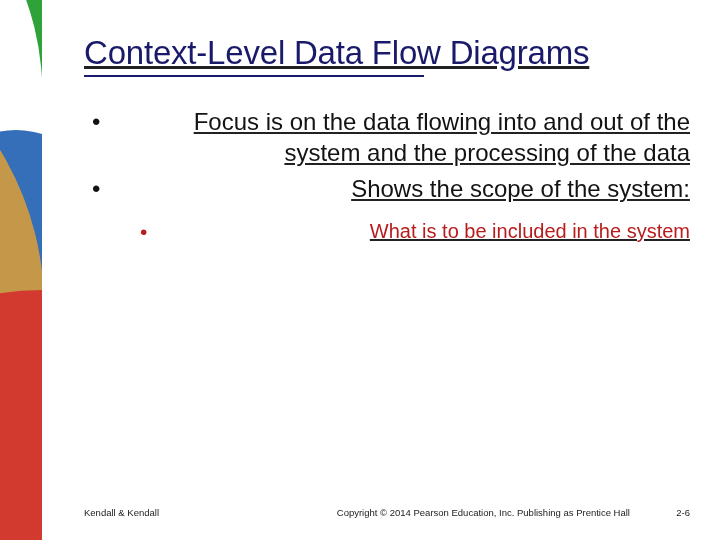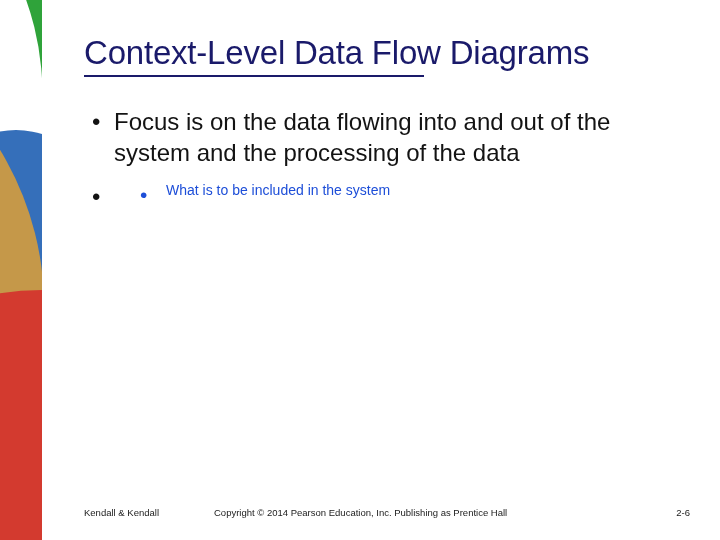--- a/index.html
+++ b/index.html
@@ -20,20 +20,21 @@
   }
   .slide {
     position: absolute;
     left: 0;
     top: 0;
     width: 720px;
     height: 540px;
     padding: 34px 30px 22px 84px;
     display: flex;
     flex-direction: column;
+    text-decoration: underline;
   }
   .title-wrap {
     margin-bottom: 8px;
   }
   .title {
     font-size: 33px;
     line-height: 1.18;
     color: #1a1a6a;
     font-weight: 400;
     letter-spacing: -0.2px;
@@ -49,59 +50,60 @@
     flex: 1;
   }
   ul { list-style: none; }
   .lvl1 > li {
     position: relative;
     padding-left: 30px;
     font-size: 24px;
     line-height: 1.28;
     margin-bottom: 6px;
     color: #131313;
+    text-align: right;
   }
   .lvl1 > li::before {
     content: "•";
     position: absolute;
     left: 8px;
     top: 0;
     font-size: 24px;
   }
   .lvl2 {
     margin-top: 14px;
   }
   .lvl2 > li {
     position: relative;
     padding-left: 28px;
     margin-left: 24px;
-    font-size: 14px;
+    font-size: 20px;
     line-height: 1.28;
     margin-bottom: 4px;
-    color: #1d4ed8;
+    color: #b91c1c;
   }
   .lvl2 > li::before {
     content: "•";
     position: absolute;
     left: 2px;
     top: 0;
     font-size: 21px;
   }
   .footer {
     position: absolute;
     left: 84px;
     right: 30px;
     bottom: 22px;
     display: flex;
     align-items: baseline;
     font-size: 9.5px;
     color: #1b1b1b;
   }
   .footer-left { width: 130px; }
-  .footer-center { flex: 1; text-align: left; margin-top: 16px; }
+  .footer-center { flex: 1; text-align: right; margin-top: 16px; }
   .footer-right { width: 60px; text-align: right; }
 </style>
 </head>
 <body>
 
 <svg class="deco" viewBox="0 0 42 540" preserveAspectRatio="none">
   <path d="M -120 -160 A 280 280 0 0 1 42 110 L 42 -160 Z" fill="#2fa33a"></path>
   <path d="M 16 130 A 85 85 0 0 1 16 300 A 85 85 0 0 1 16 130 Z" fill="#1f5fb2" opacity="0.9"></path>
   <path d="M -100 50 A 300 300 0 0 1 44 310 L -100 310 Z" fill="#f5a623" opacity="0.75"></path>
   <path d="M -260 540 A 310 310 0 0 1 42 290 L 42 540 Z" fill="#d33a2f"></path>
@@ -113,20 +115,21 @@
     <h1 class="title">Context-Level Data Flow Diagrams</h1>
     <div class="rule"></div>
   </div>
 
   <div class="body">
     <ul class="lvl1">
       <li>
         <span>Focus is on the data flowing into and out of the system and the processing of the data</span>
       </li>
       <li>
+        <span>Shows the scope of the system:</span>
         <ul class="lvl2">
           <li>
             <span>What is to be included in the system</span>
           </li>
         </ul>
       </li>
     </ul>
   </div>
 
   <div class="footer">

